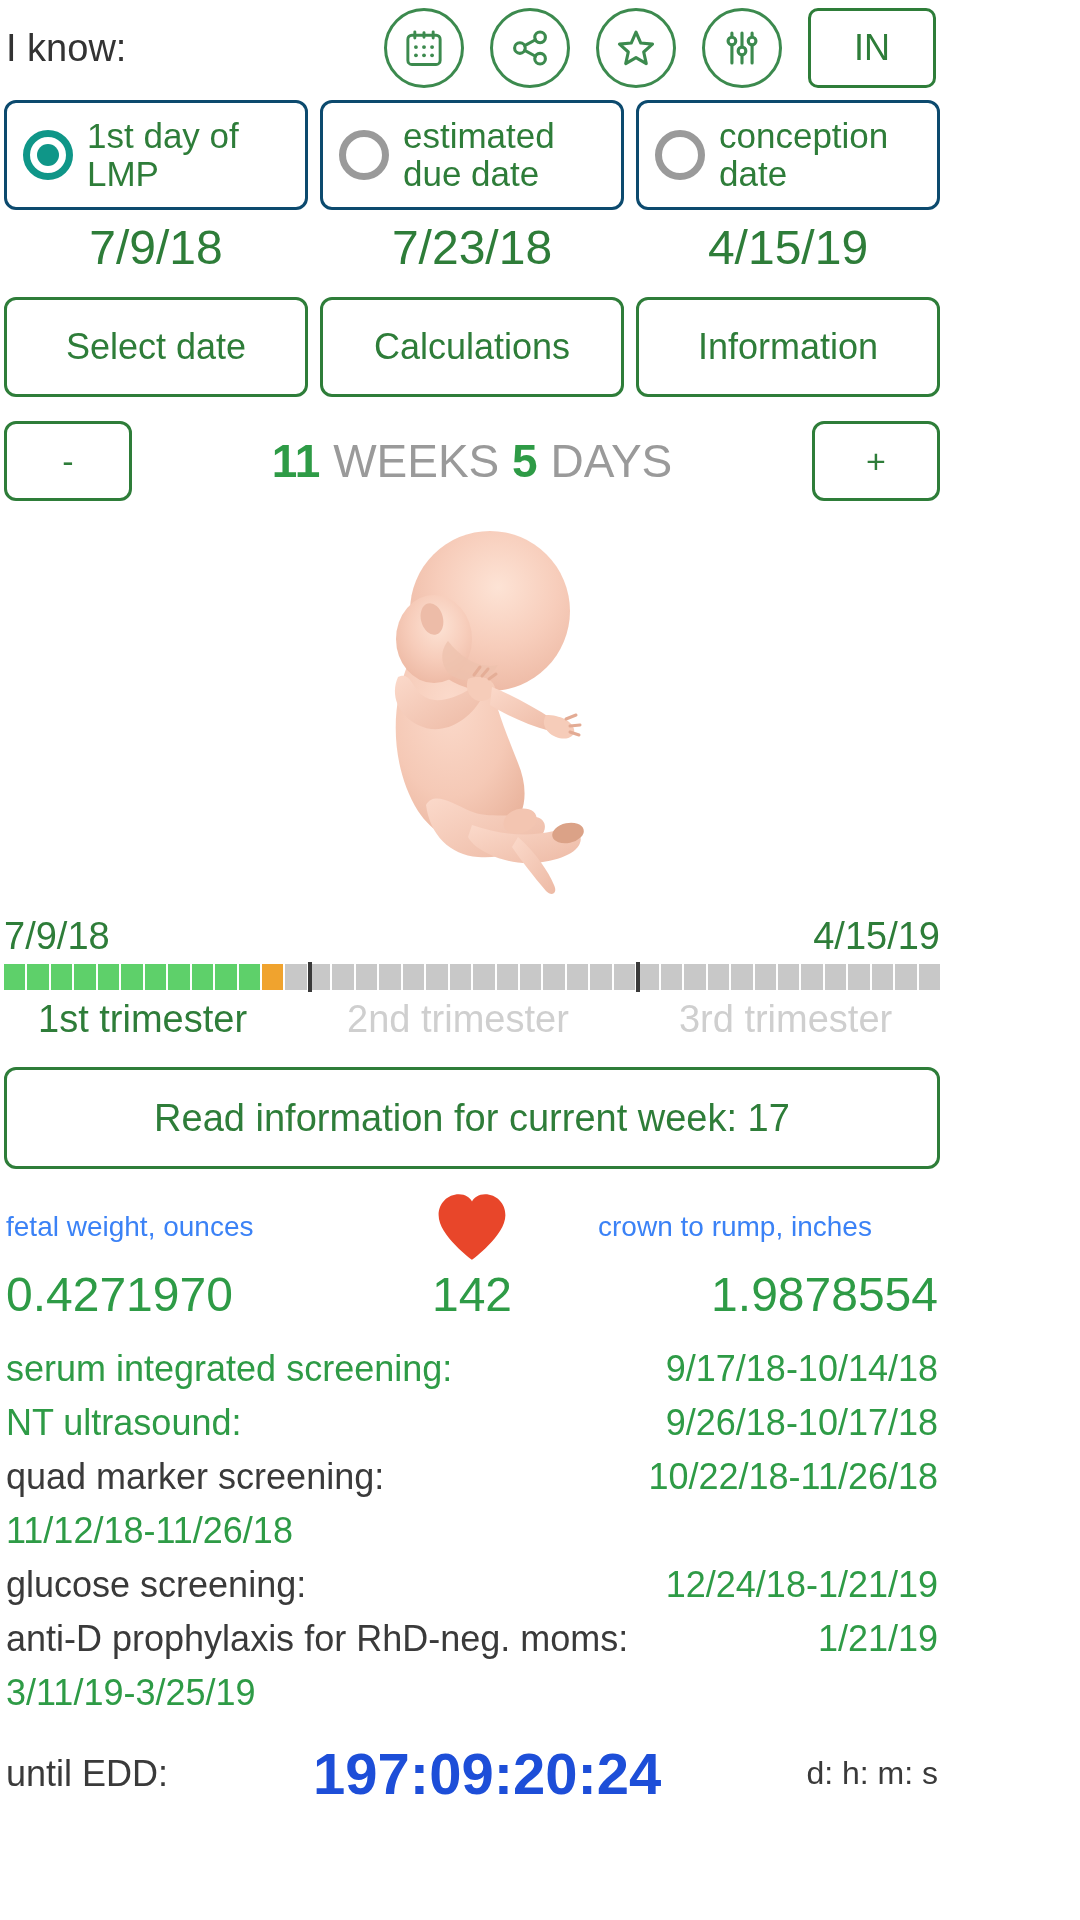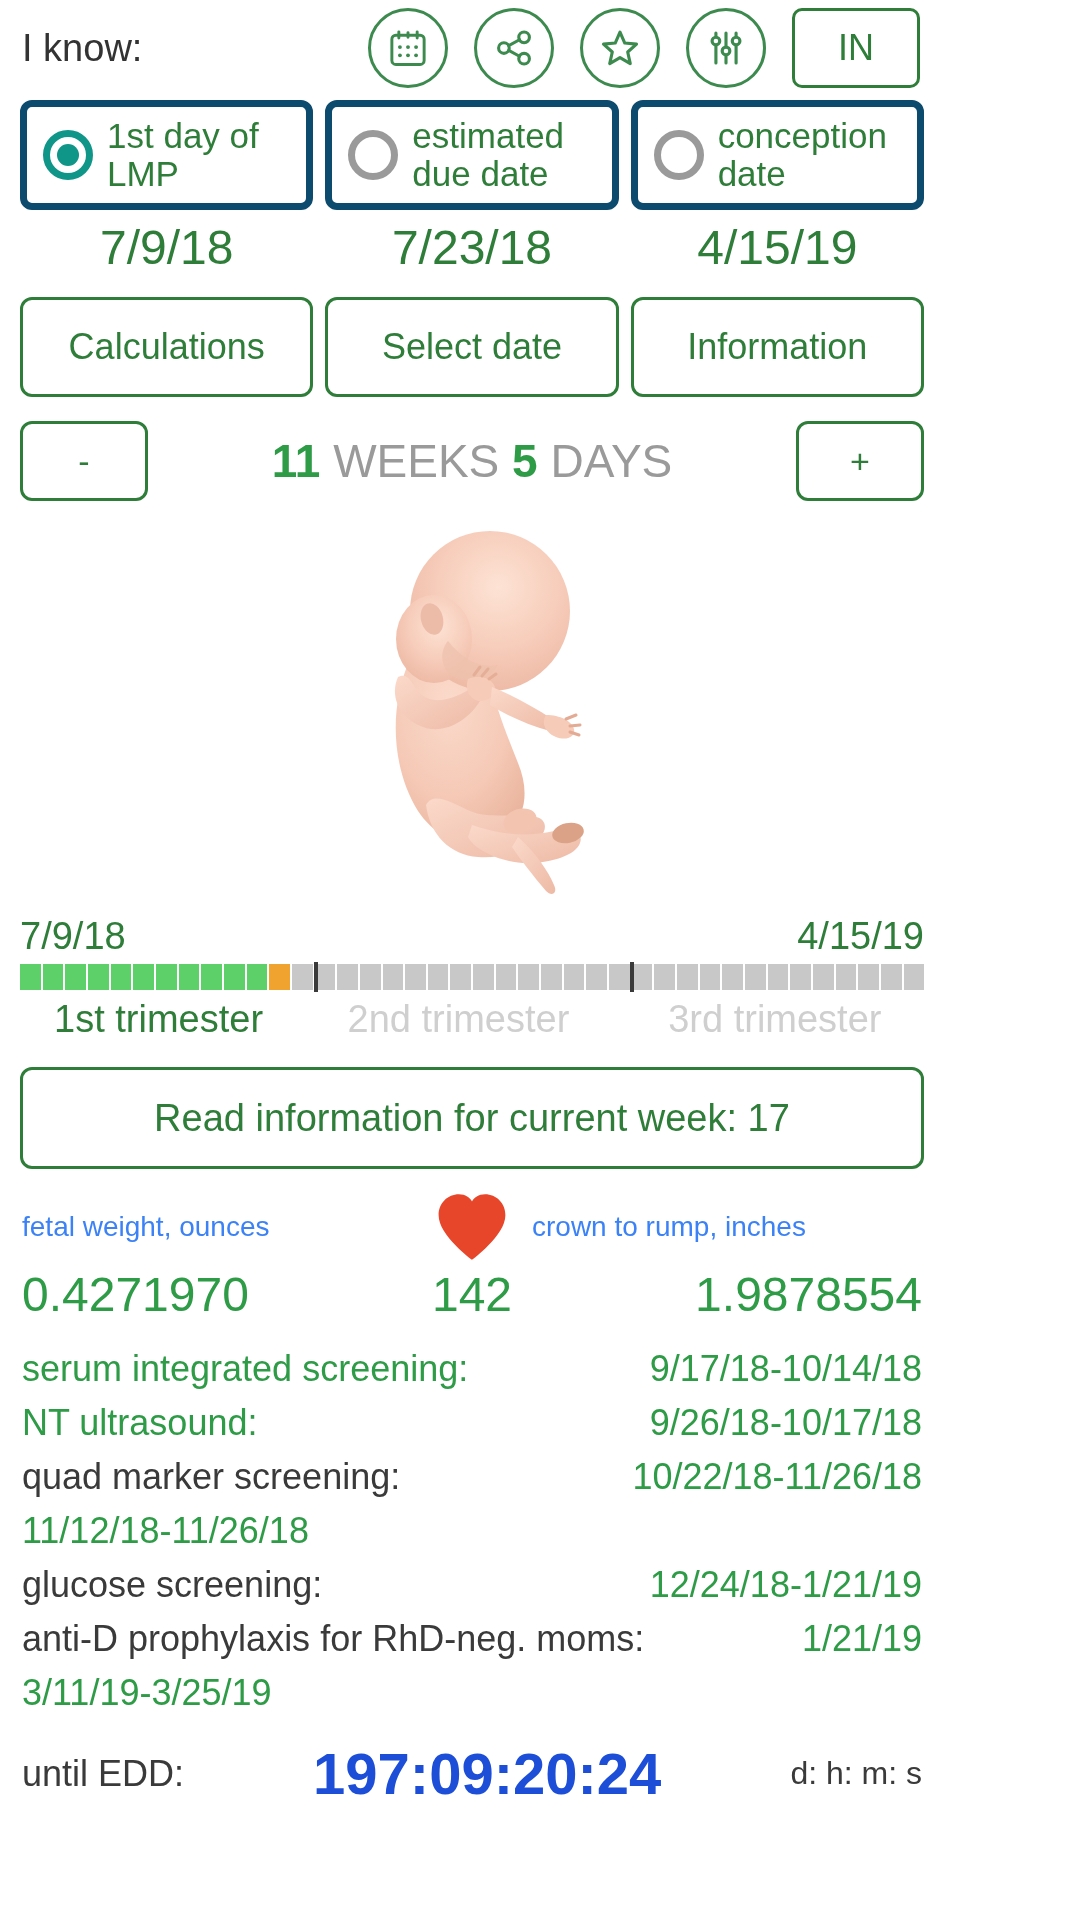--- a/index.html
+++ b/index.html
@@ -5,21 +5,21 @@
   * { box-sizing: border-box; margin: 0; padding: 0; }
   html, body {
     width: 1080px; height: 1920px;
     background: #ffffff;
     font-family: "Liberation Sans", sans-serif;
     overflow: hidden;
   }
   #app {
     width: 944px; height: 1920px;
     position: relative;
-    padding: 0 18px;
+    padding: 0 2px;
   }
 
   
   .topbar {
     display: flex; align-items: center;
     height: 96px; padding: 0 4px;
     gap: 0;
   }
   .iknow {
     font-size: 38px; color: #333333;
@@ -41,21 +41,21 @@
     color: #2e7d39; font-size: 36px;
     background: #fff; flex: 0 0 auto;
     margin-right: 2px;
   }
 
   
   .radio-row { display: flex; gap: 12px; padding: 0 2px; margin-top: 4px; }
   .radio-card {
     flex: 1 1 0;
     height: 110px;
-    border: 7px solid #0c4a6e; border-radius: 12px;
+    border: 3px solid #0c4a6e; border-radius: 12px;
     display: flex; align-items: center; gap: 14px;
     padding: 0 16px; background: #fff;
   }
   .radio-dot {
     width: 50px; height: 50px; border-radius: 50%;
     border: 7px solid #9a9a9a; flex: 0 0 auto;
     position: relative; background: #fff;
   }
   .radio-dot.checked { border-color: #0f9688; }
   .radio-dot.checked::after {
@@ -134,21 +134,21 @@
     margin: 26px 2px 0 2px; height: 102px;
     border: 3px solid #2e7d39; border-radius: 12px;
     display: flex; align-items: center; justify-content: center;
     color: #2e7d39; font-size: 38px; background: #fff;
   }
 
   
   .stats { margin-top: 22px; padding: 0 4px; }
   .stats-labels { display: flex; align-items: center; }
   .stats-labels .sl { flex: 1 1 0; font-size: 28px; color: #3b82f6; }
-  .stats-labels .sl.right { text-align: left; }
+  .stats-labels .sl.right { text-align: center; }
   .heart { flex: 0 0 120px; display: flex; justify-content: center; }
   .stats-vals { display: flex; align-items: baseline; margin-top: 4px; }
   .stats-vals .sv { flex: 1 1 0; font-size: 48px; color: #2e9b46; }
   .stats-vals .sv.right { text-align: right; }
   .stats-vals .mid { flex: 0 0 120px; text-align: center; font-size: 48px; color: #2e9b46; }
 
   
   .screen { margin-top: 26px; padding: 0 4px; }
   .screen-row {
     display: flex; align-items: baseline;
@@ -239,22 +239,22 @@
     </div>
   </div>
 
   <div class="date-row">
     <div class="date-cell">7/9/18</div>
     <div class="date-cell">7/23/18</div>
     <div class="date-cell">4/15/19</div>
   </div>
 
   <div class="action-row">
+    <div class="action-btn">Select date</div>
     <div class="action-btn">Calculations</div>
-    <div class="action-btn">Select date</div>
     <div class="action-btn">Information</div>
   </div>
 
   <div class="weeks-row">
     <div class="step-btn">-</div>
     <div class="weeks-text">
       <span class="num">11</span>
       <span>WEEKS</span>
       <span class="num">5</span>
       <span>DAYS</span>

